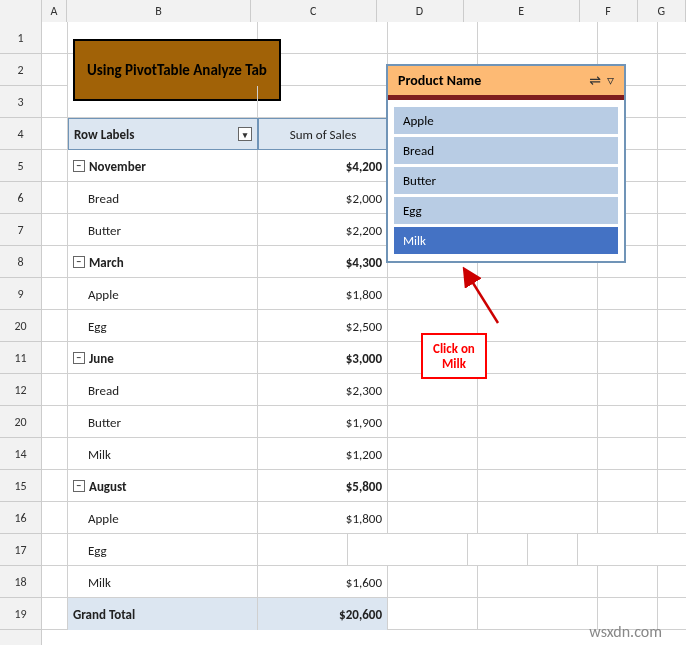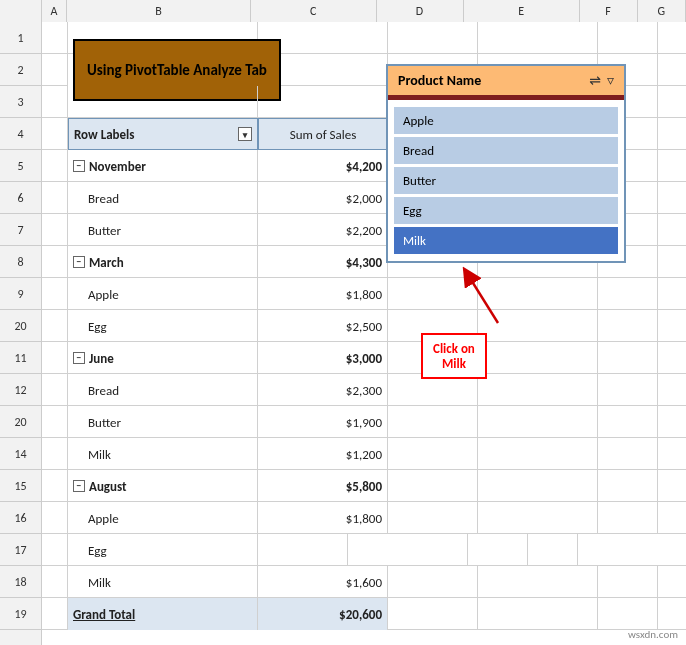--- a/index.html
+++ b/index.html
@@ -155,21 +155,20 @@
 
     .month-row-c {
       font-weight: bold;
       justify-content: flex-end;
     }
 
     
     .grand-total-b {
       font-weight: bold;
       background: #dce6f1;
-      text-decoration: underline;
     }
 
     .grand-total-c {
       font-weight: bold;
       background: #dce6f1;
       justify-content: flex-end;
     }
 
     
     .dropdown-icon {
@@ -282,22 +281,22 @@
     .arrow-svg {
       position: absolute;
       top: -30px;
       left: 30px;
     }
 
     
     .watermark {
       position: absolute;
       bottom: 4px;
-      right: 8px;
-      font-size: 11px;
+      right: 24px;
+      font-size: 16px;
       color: #888;
     }
 
     
     .indent { padding-left: 20px; }
   </style>
 </head>
 <body>
 
 <div class="spreadsheet">

